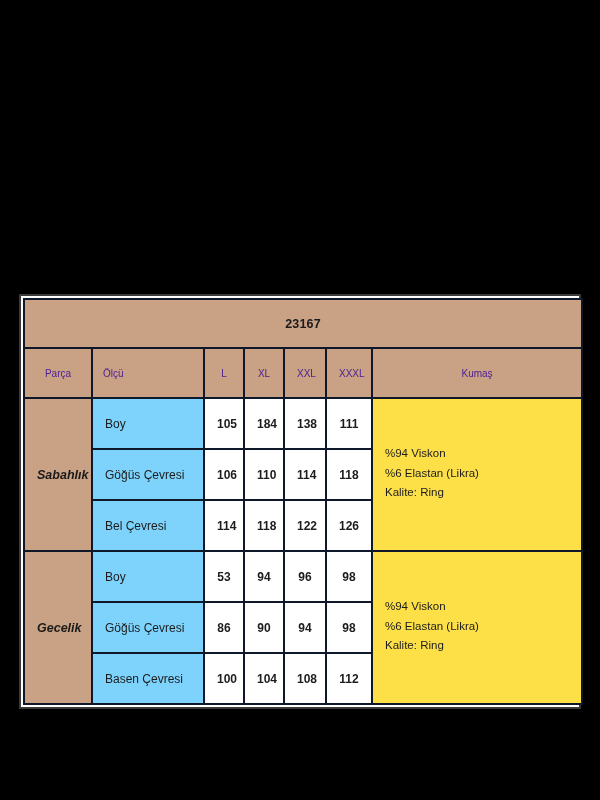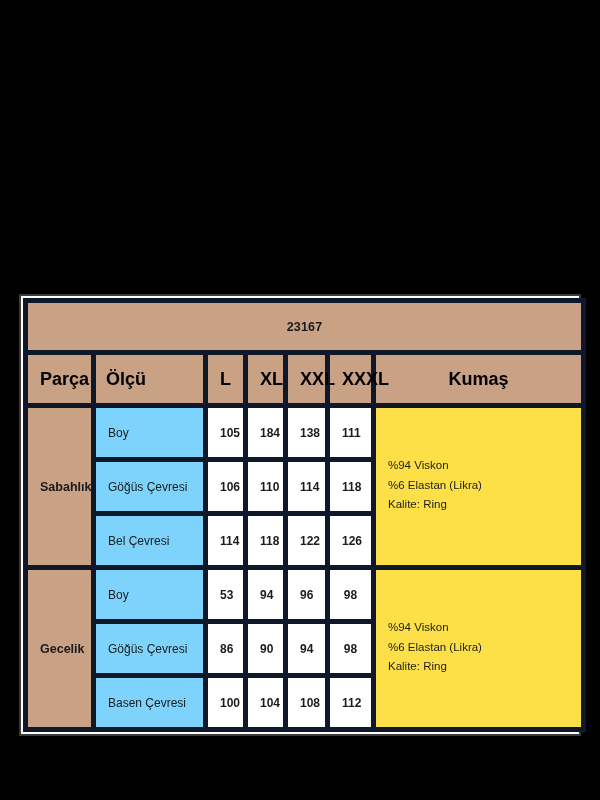--- a/index.html
+++ b/index.html
@@ -30,52 +30,53 @@
     padding: 2px;
   }
   table.size-table {
     border-collapse: collapse;
     width: 100%;
     table-layout: fixed;
     font-size: 12px;
     color: #1c1c1c;
   }
   table.size-table td, table.size-table th {
-    border: 5px solid #0f172a;
+    border: 2px solid #0f172a;
     padding: 12px;
     vertical-align: middle;
     margin-top: 44px;
   }
   .title-cell {
     background: #c9a184;
     text-align: center;
     font-weight: bold;
     font-size: 12.5px;
     height: 23px;
     color: #1a1a1a;
     letter-spacing: 0.2px;
   }
   .hdr {
     background: #c9a184;
-    font-weight: bold;
+    font-weight: normal;
     text-align: center;
     height: 24px;
-    font-size: 18px;
-    color: #000000;
+    font-size: 10px;
+    color: #4c1d95;
   }
   .hdr.left {
     text-align: left;
     padding-left: 10px;
   }
   .group-cell {
     background: #c9a184;
     font-weight: bold;
     text-align: center;
     font-size: 12.5px;
     color: #1a1a1a;
+    font-style: italic;
   }
   .olcu-cell {
     text-align: left;
     padding-left: 8px;
     height: 25px;
     font-size: 12px;
     color: #1c1c1c;
     background: #7dd3fc;
   }
   .num-cell {

